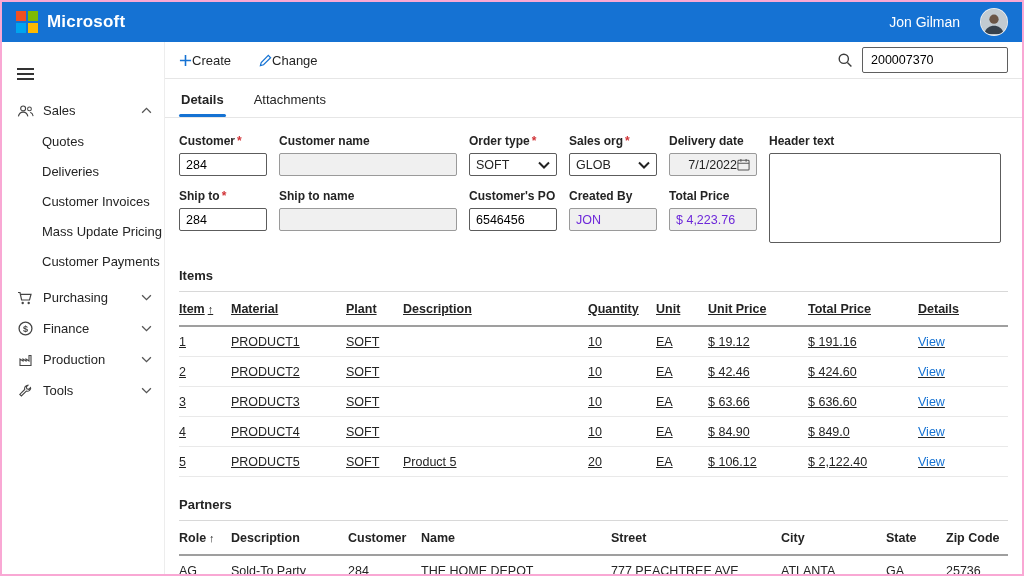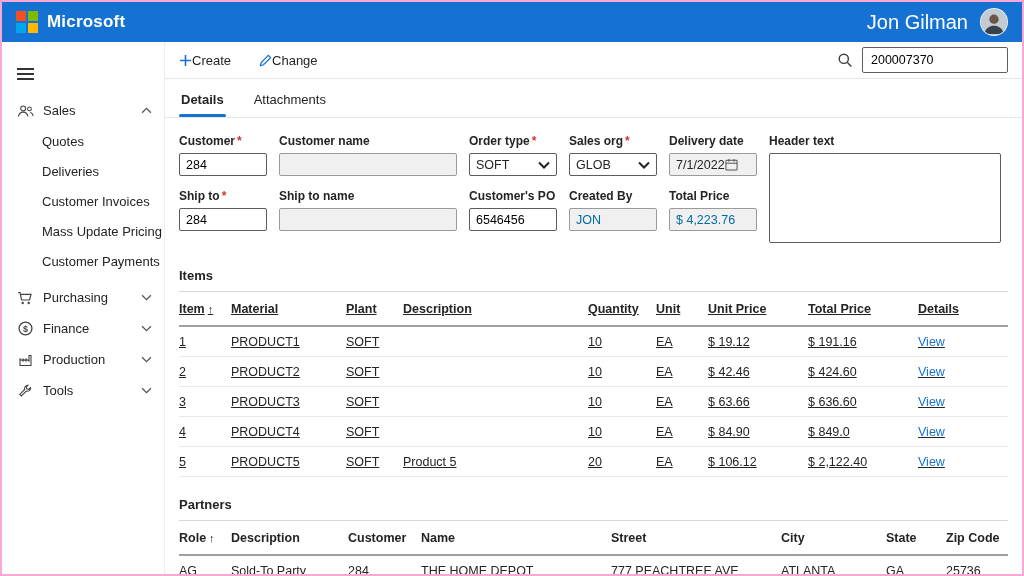--- a/index.html
+++ b/index.html
@@ -6,21 +6,21 @@
   html, body { width: 1024px; height: 576px; }
   body { font-family: "Liberation Sans", sans-serif; background: #fff; overflow: hidden; color: #242424; }
   .app { width: 1024px; height: 576px; border: 2px solid #f9a8d4; display: flex; flex-direction: column; overflow: hidden; background: #fff; }
 
   
   .topbar { height: 40px; background: #1572d3; display: flex; align-items: center; padding: 0 14px; color: #fff; flex: 0 0 auto; }
   .mslogo { display: grid; grid-template-columns: 10px 10px; grid-template-rows: 10px 10px; gap: 2px; margin-right: 9px; }
   .mslogo i { display: block; }
   .brand { font-size: 17px; font-weight: 600; letter-spacing: .2px; }
   .topbar .spacer { flex: 1; }
-  .user-name { font-size: 20px; margin-right: 12px; }
+  .user-name { font-size: 14px; margin-right: 20px; }
   .avatar { width: 28px; height: 28px; border-radius: 50%; overflow: hidden; border: 1px solid rgba(255,255,255,.7); background: #b9c3c9; flex: 0 0 auto; }
   .avatar svg { display: block; }
 
   
   .shell { flex: 1; display: flex; min-height: 0; }
   .sidebar { width: 163px; flex: 0 0 auto; border-right: 1px solid #ededed; padding-top: 13px; overflow: hidden; }
   .burger { padding: 10px 15px 12px; cursor: pointer; width: 48px; }
   .burger i { display: block; width: 17px; height: 2px; background: #333; margin: 3px 0; }
   .nav-section { display: flex; align-items: center; height: 31px; padding: 0 12px 0 14px; font-size: 13px; cursor: pointer; }
   .nav-icon { width: 18px; margin-right: 9px; display: flex; align-items: center; justify-content: center; }
@@ -44,25 +44,25 @@
   .tab.active::after { content: ""; position: absolute; left: 0; right: 0; bottom: 0; height: 3px; background: #1572d3; border-radius: 2px; }
 
   
   .form { padding: 16px 14px 0; display: flex; gap: 12px; flex: 0 0 auto; }
   .fcol { display: flex; flex-direction: column; }
   .field { margin-bottom: 13px; }
   .flabel { font-size: 12px; font-weight: bold; margin-bottom: 5px; white-space: nowrap; }
   .req { color: #d13438; margin-left: 2px; }
   .ctrl { height: 23px; border: 1.5px solid #5c5c5c; border-radius: 2px; font-size: 12.5px; padding: 0 6px; background: #fff; font-family: inherit; display: flex; align-items: center; width: 100%; }
   input.ctrl { display: block; }
-  .ctrl.ro { background: #f0f0f0; border: 1px solid #9a9a9a; color: #0369a1; }
+  .ctrl.ro { background: #f0f0f0; border: 1px solid #9a9a9a; color: #6d28d9; }
   .w88 { width: 88px; } .w178 { width: 178px; } .w232 { width: 232px; }
   .selectbox { justify-content: space-between; cursor: pointer; }
   .selectbox svg { flex: 0 0 auto; margin-left: 6px; }
-  .datebox { justify-content: flex-start; cursor: pointer; background: #f0f0f0; border: 1px solid #9a9a9a; }
+  .datebox { justify-content: flex-end; cursor: pointer; background: #f0f0f0; border: 1px solid #9a9a9a; }
   textarea.ctrl { height: 90px; resize: none; padding: 4px 6px; display: block; }
 
   
   .section { padding: 0 14px; flex: 0 0 auto; }
   .section-title { font-size: 13px; font-weight: bold; padding: 6px 0 8px; }
   .rule { border-top: 1px solid #d8d8d8; }
   .tbl-head, .tbl-row { display: grid; align-items: center; }
   .items-grid { grid-template-columns: 52px 115px 57px 185px 68px 52px 100px 110px 1fr; text-decoration: underline; }
   .partners-grid { grid-template-columns: 52px 117px 73px 190px 170px 105px 60px 1fr; }
   .tbl-head { font-size: 12.5px; font-weight: bold; height: 35px; border-bottom: 2px solid #9f9f9f; }

